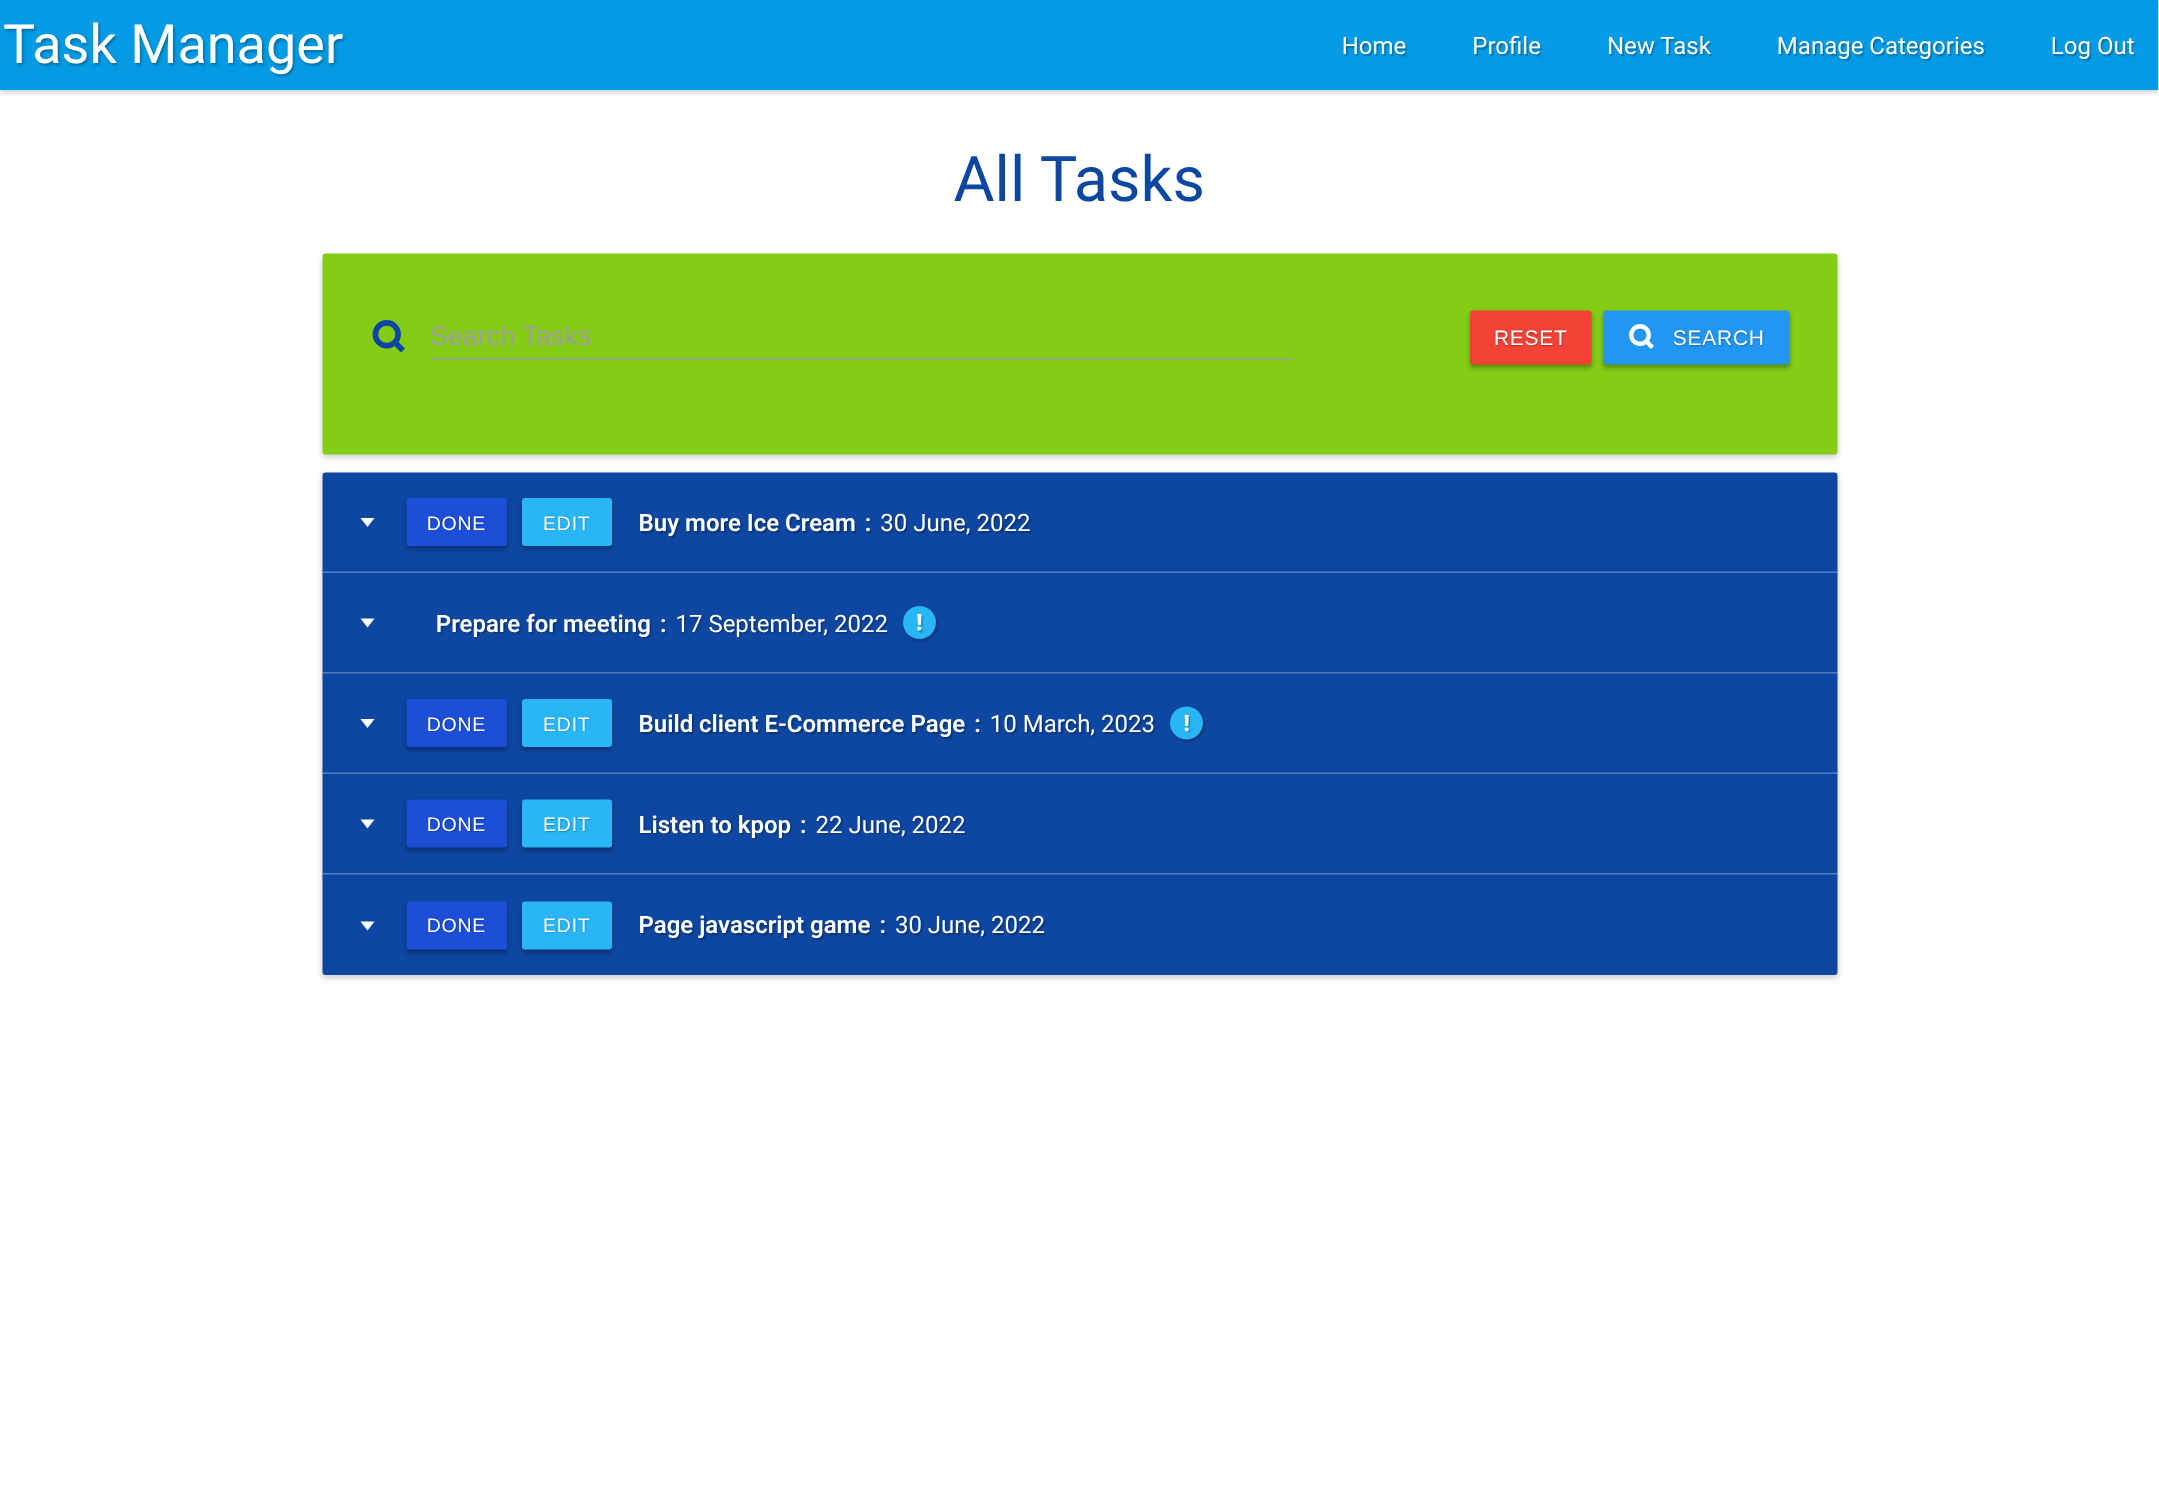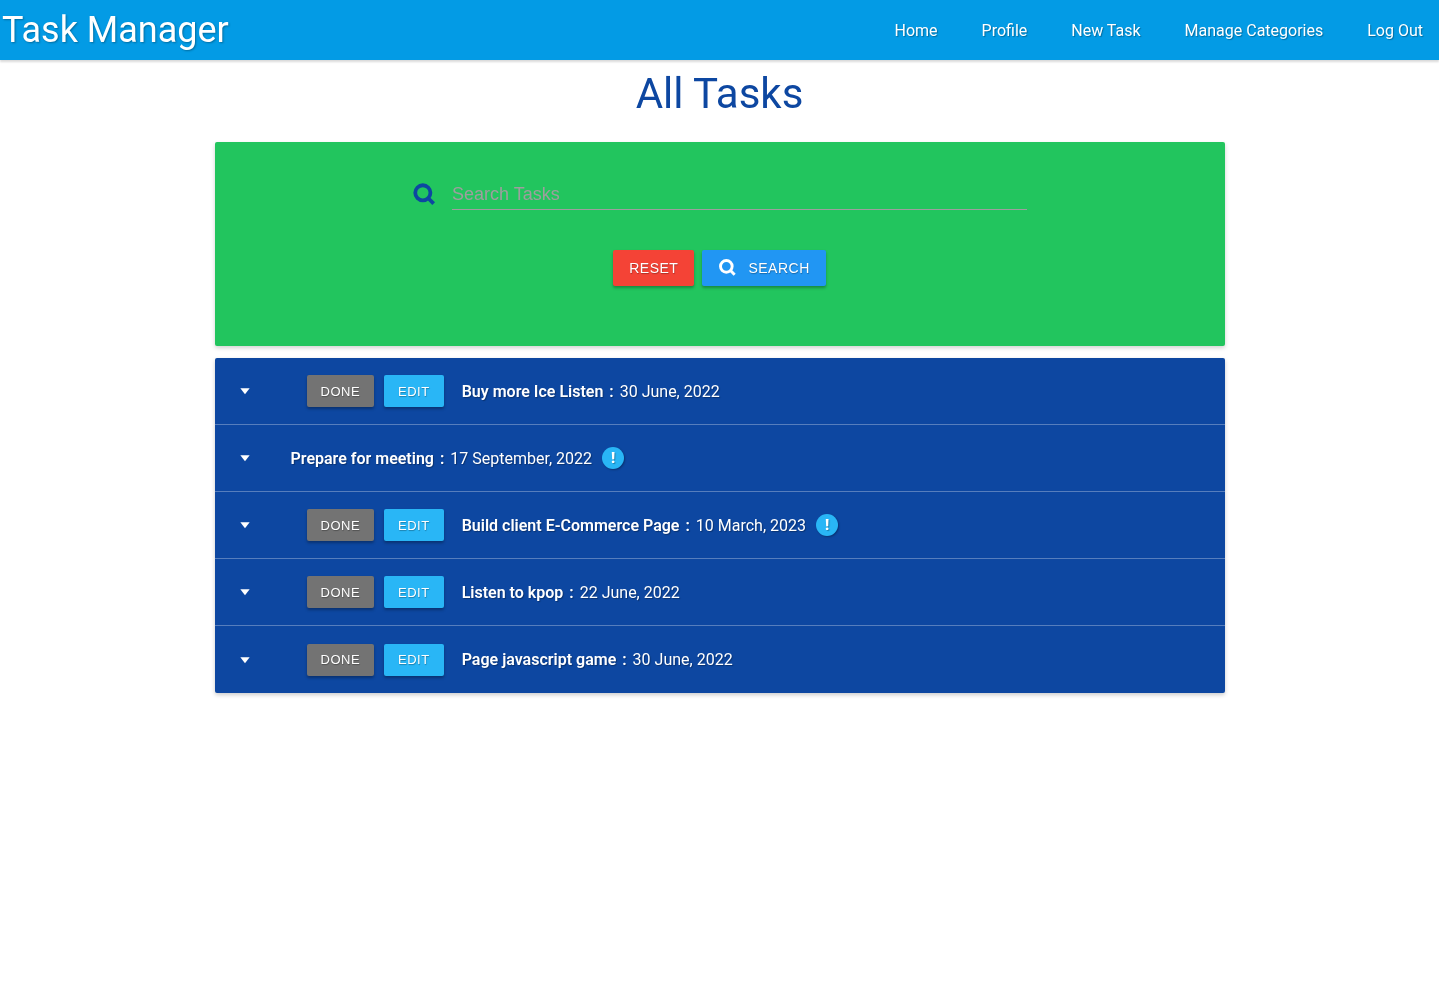--- a/index.html
+++ b/index.html
@@ -37,40 +37,39 @@
     .nav-link {
       color: #ffffff;
       text-decoration: none;
       font-size: 16px;
       text-shadow: 1px 1px 1px rgba(0,0,0,0.3);
       cursor: pointer;
     }
     .container {
       width: 1010px;
       margin: 0 auto;
-      padding-top: 9px;
+      padding-top: 36px;
     }
     .page-title {
       text-align: center;
       color: #0d47a1;
       font-size: 42px;
       font-weight: 400;
       margin-bottom: 24px;
     }
     .search-card {
-      background: #22c55e;
+      background: #84cc16;
       border-radius: 2px;
       box-shadow: 0 2px 4px rgba(0,0,0,0.18);
       padding: 38px 32px 60px 32px;
       margin-bottom: 12px;
       display: flex;
       align-items: center;
       justify-content: space-between;
       gap: 40px;
-      flex-direction: column;
     }
     .search-left {
       display: flex;
       align-items: center;
       gap: 14px;
       flex: 1;
     }
     .search-big-icon {
       color: #0d47a1;
       display: inline-flex;
@@ -104,21 +103,21 @@
       cursor: pointer;
       letter-spacing: 0.5px;
       box-shadow: 0 2px 3px rgba(0,0,0,0.3);
       text-shadow: 0.5px 0.5px 1px rgba(0,0,0,0.3);
       display: inline-flex;
       align-items: center;
       gap: 10px;
     }
     .btn-red { background: #f44336; }
     .btn-blue { background: #2196f3; }
-    .btn-green { background: #737373; margin-left: 36px; }
+    .btn-green { background: #1d4ed8; }
     .btn-lightblue { background: #29b6f6; }
     .btn-search-icon {
       display: inline-flex;
     }
     .task-list {
       background: #0d47a1;
       border-radius: 2px;
       box-shadow: 0 2px 4px rgba(0,0,0,0.2);
     }
     .task-row {
@@ -223,21 +222,21 @@
         <span class="caret">
           <svg width="16" height="16" viewBox="0 0 24 24" fill="currentColor">
             <path d="M5 8 L19 8 L12 17 Z"></path>
           </svg>
         </span>
         <div class="task-actions">
           <button class="btn btn-green btn-small">DONE</button>
           <button class="btn btn-lightblue btn-small">EDIT</button>
         </div>
         <span class="task-text">
-          <span>Buy more Ice Listen</span>
+          <span>Buy more Ice Cream</span>
           <span style="font-weight: 600;"> : </span>
           <span class="task-date">30 June, 2022</span>
         </span>
       </div>
       <div class="task-row no-actions">
         <span class="caret">
           <svg width="16" height="16" viewBox="0 0 24 24" fill="currentColor">
             <path d="M5 8 L19 8 L12 17 Z"></path>
           </svg>
         </span>

